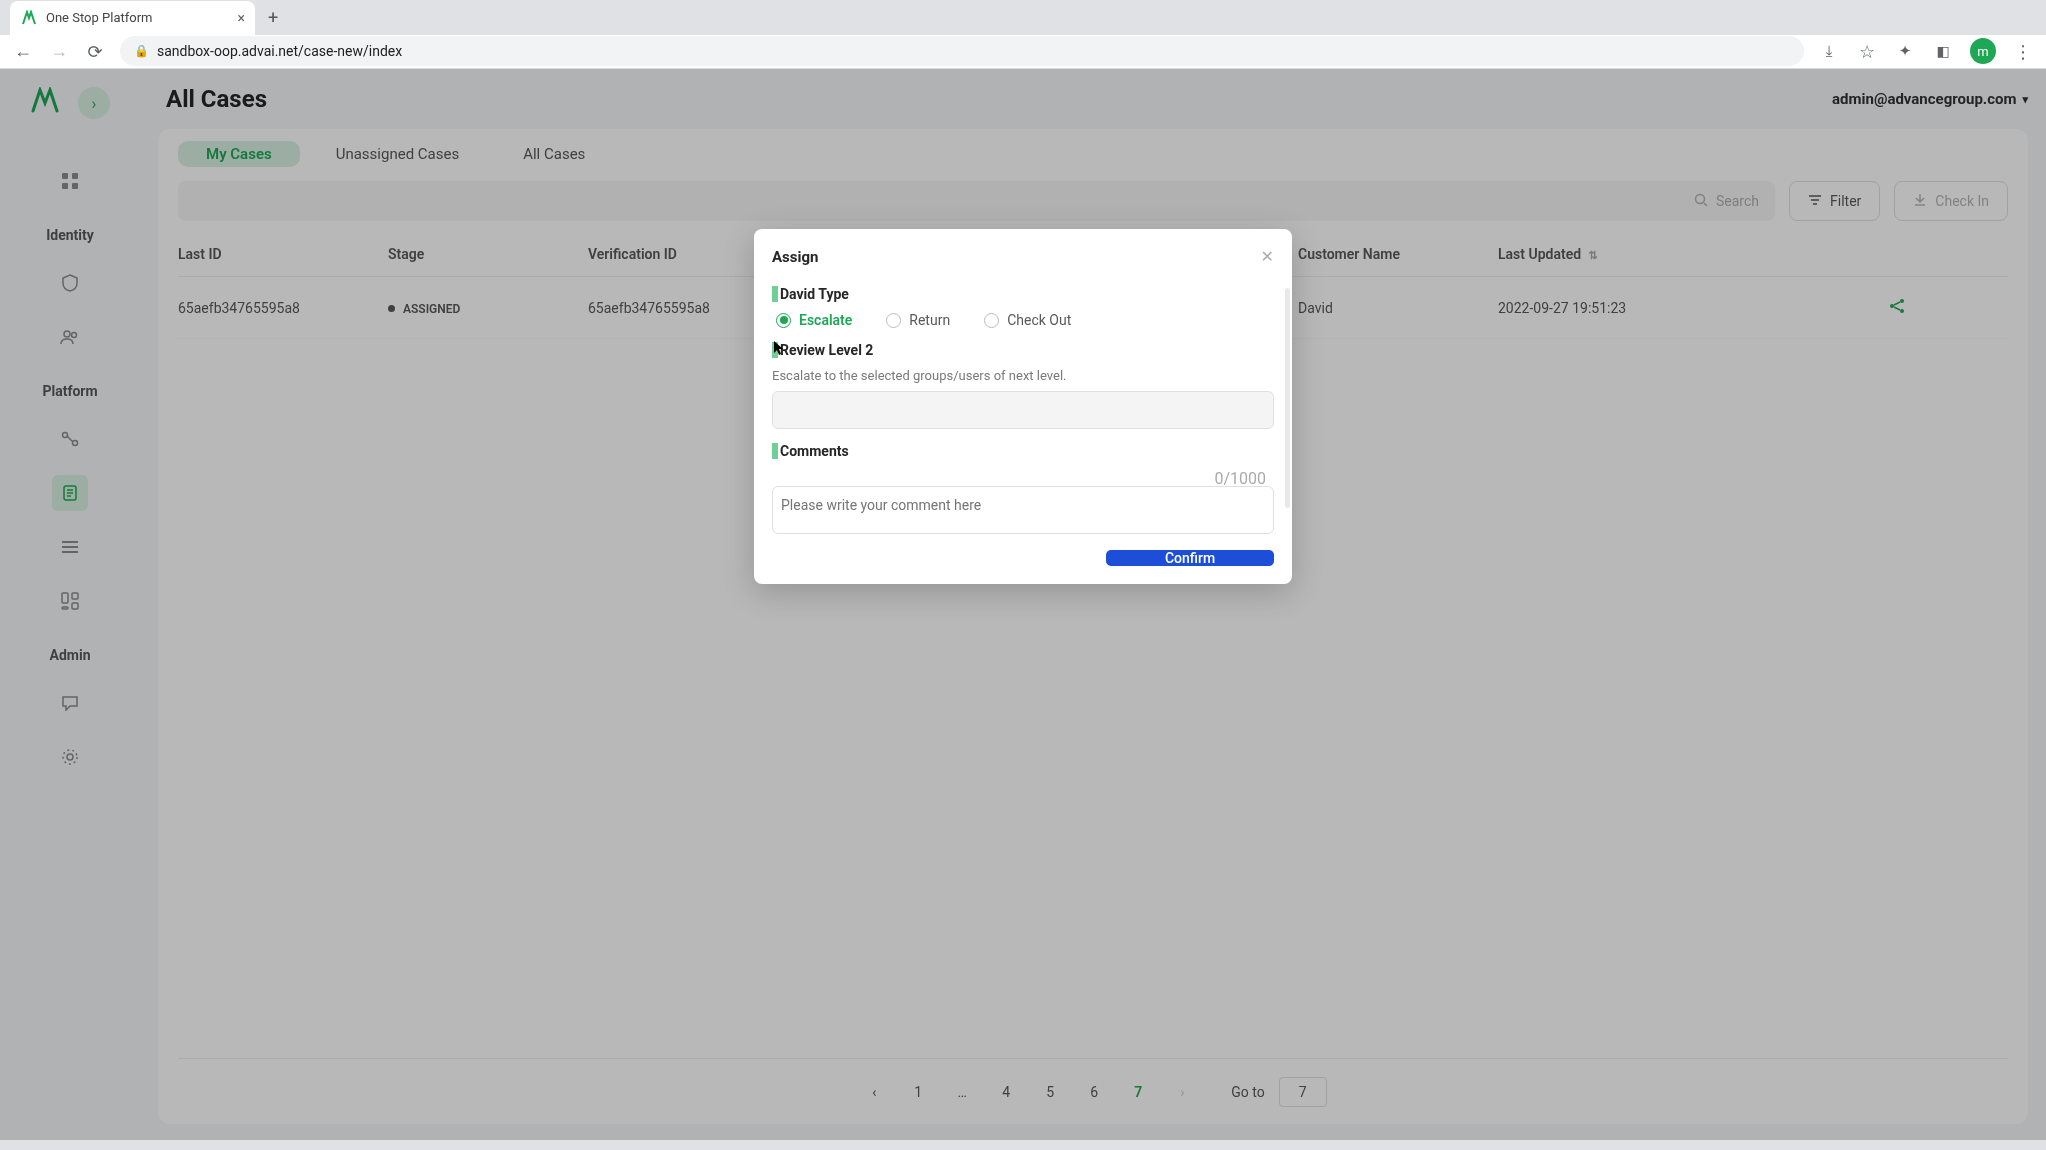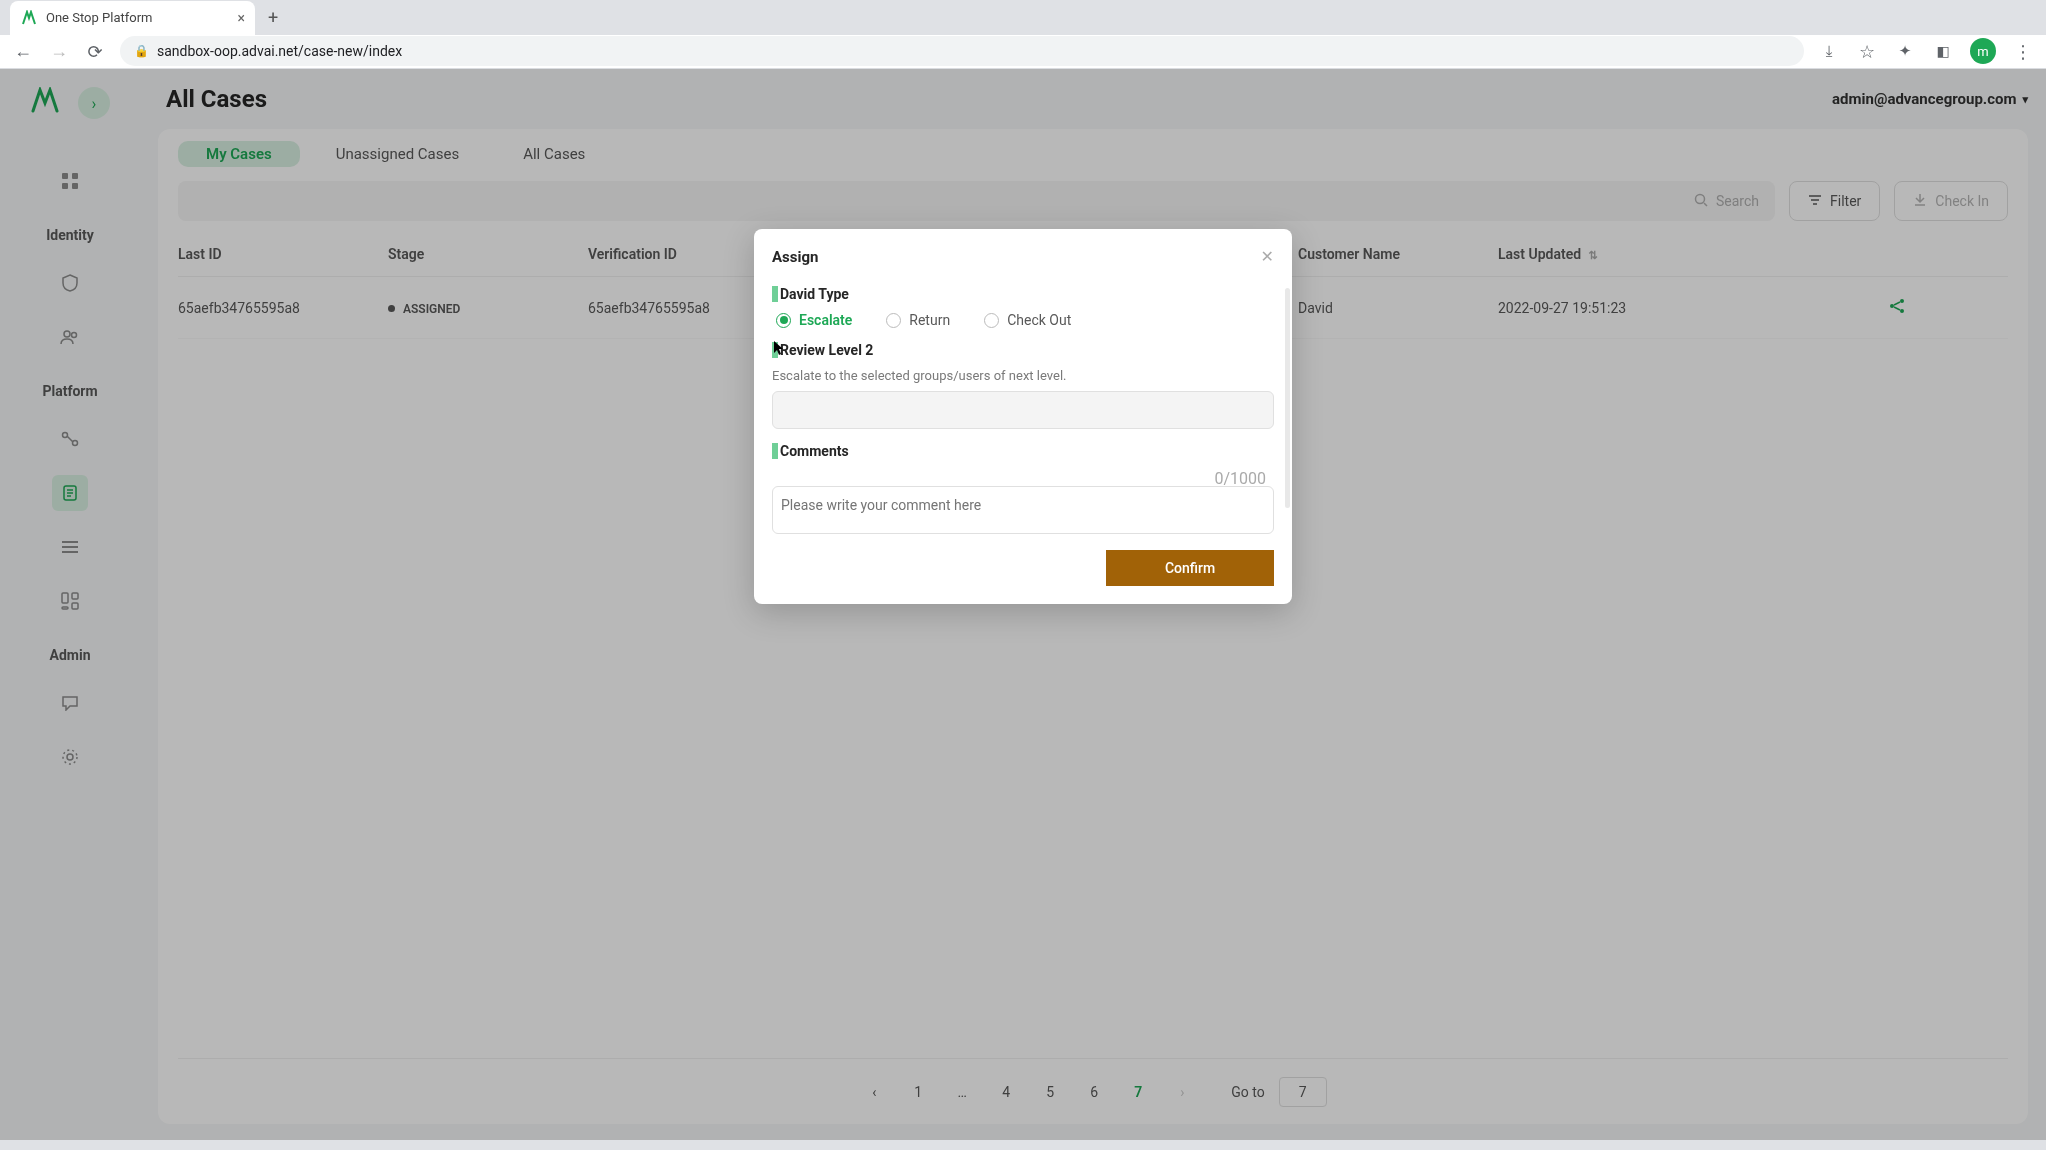--- a/index.html
+++ b/index.html
@@ -74,21 +74,21 @@
   .radio-opt { display: flex; align-items: center; gap: 8px; font-size: 14px; color: #595959; }
   .radio-opt.sel { color: #1ea856; font-weight: 600;}
   .radio-outer { width: 15px; height: 15px; border: 1.5px solid #bbb; border-radius: 50%; display:flex; align-items:center; justify-content:center;}
   .radio-opt.sel .radio-outer { border-color: #1ea856; }
   .radio-inner { width: 8px; height: 8px; border-radius: 50%; background: #1ea856; }
   .hint-text { font-size: 13px; color: #7a7a7a; margin-bottom: 8px; }
   .select-box { width: 100%; height: 38px; background: #f4f4f4; border: 1px solid #e0e0e0; border-radius: 6px; margin-bottom: 14px; }
   .char-count { font-size: 16px; color: #aaa; text-align: right; margin-bottom: -2px; padding-right:8px;}
   .comment-box { width: 100%; height: 48px; border: 1px solid #e0e0e0; border-radius: 6px; padding: 10px 8px; font-size: 14px; color: #ef4444; resize: none; }
   .modal-footer { display: flex; justify-content: flex-end; padding: 12px 18px 0 18px; }
-  .confirm-btn { background: #a16207; color: #fff; border: none; border-radius: 0; height: 36px; width: 168px; font-size: 14px; font-weight: 500; }
+  .confirm-btn { background: #1d4ed8; color: #fff; border: none; border-radius: 5px; height: 16px; width: 168px; font-size: 14px; font-weight: 500; }
   .cursor { position:absolute; width:12px; height:16px; pointer-events:none;}
 </style>
 </head>
 <body>
 
 <div class="browser-chrome">
   <div class="tab-strip">
     <div class="tab">
       <span class="tab-favicon">
         <svg width="16" height="16" viewBox="0 0 16 16">

